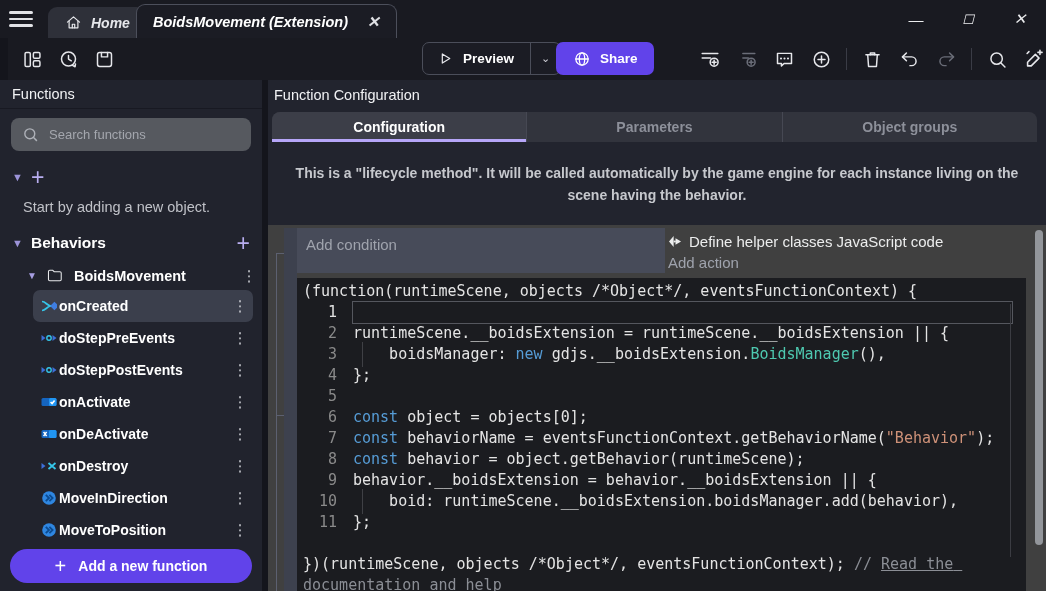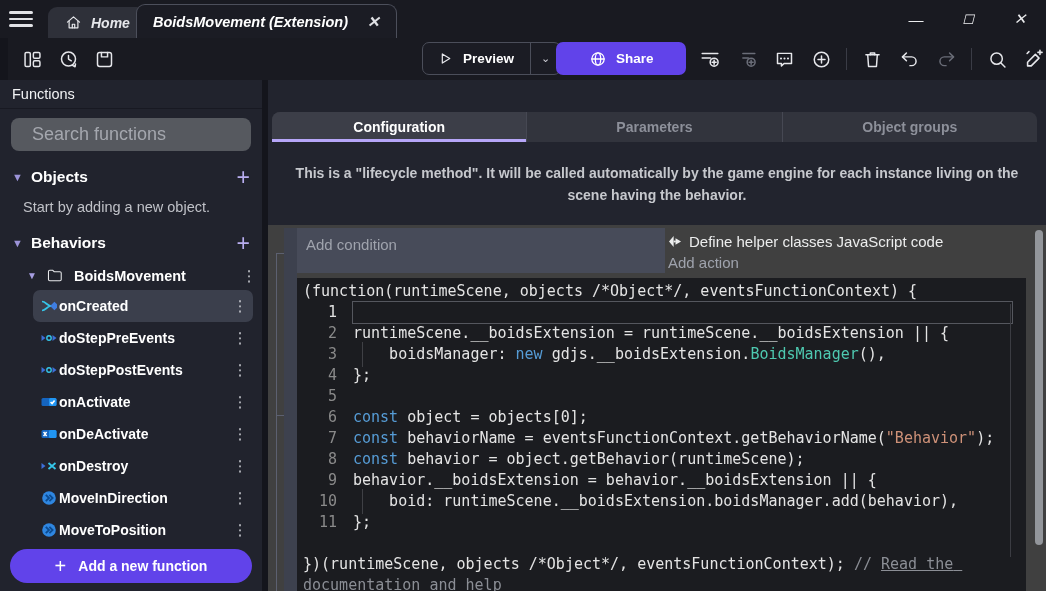--- a/index.html
+++ b/index.html
@@ -26,38 +26,38 @@
   .tb-left { position:absolute; left:12px; top:9px; display:flex; gap:12px; }
   .tbicon { width:24px; height:24px; display:flex; align-items:center; justify-content:center; cursor:pointer; }
   .tbicon svg { stroke:#e6e7eb; fill:none; stroke-width:1.7; stroke-linecap:round; stroke-linejoin:round; }
   .tbicon.dim svg { stroke:#6a6d78; }
   .btn-preview { position:absolute; left:414px; top:4px; height:33px; display:flex; align-items:stretch;
                  border:1px solid #4b4e5a; border-radius:7px; background:#1b1c24; color:#fff; cursor:pointer; }
   .btn-preview .main-part { display:flex; align-items:center; gap:9px; padding:0 16px 0 13px;
                             font-size:13.5px; font-weight:700; }
   .btn-preview .drop-part { width:30px; display:flex; align-items:center; justify-content:center;
                             border-left:1px solid #4b4e5a; color:#cfd0d6; font-size:11px; }
-  .btn-share { position:absolute; left:548px; top:4px; height:33px; padding:0 32px; display:flex; align-items:center;
+  .btn-share { position:absolute; left:548px; top:4px; height:33px; padding:0 16px; display:flex; align-items:center;
                gap:9px; background:#6143ea; border:none; border-radius:7px; color:#fff;
                font-size:13.5px; font-weight:700; cursor:pointer; }
   .tb-right { position:absolute; right:8px; top:9px; display:flex; align-items:center; gap:13px; }
   .tb-sep { width:1px; height:22px; background:#3a3c46; }
 
   
   .sidebar { position:absolute; left:0; top:80px; width:262px; height:511px; background:#21232d; }
   .main { position:absolute; left:268px; top:80px; width:778px; height:511px; background:#22242e; }
 
   
   .sb-title { height:29px; line-height:29px; padding-left:12px; color:#f1f2f4; font-size:14.5px;
               font-weight:500; border-bottom:1px solid #181922; }
   .sb-search { margin:9px 11px 8px 11px; height:33px; background:#56595f; border-radius:8px;
                display:flex; align-items:center; gap:10px; padding:0 11px; }
   .sb-search svg { stroke:#aeb1b8; fill:none; stroke-width:2; }
   .sb-search input { flex:1; background:transparent; border:none; outline:none; color:#e8e9ec;
-                     font-size:18px; font-family:"Liberation Sans",sans-serif; }
+                     font-size:13px; font-family:"Liberation Sans",sans-serif; }
   .sb-search input::placeholder { color:#a4a7ae; }
   .sb-section { height:36px; display:flex; align-items:center; padding:0 12px; gap:9px; }
   .sb-caret { color:#9c93d8; font-size:11px; width:10px; cursor:pointer; }
   .sb-section .sec-label { color:#ffffff; font-size:15.5px; font-weight:700; flex:1; }
   .sb-plus { color:#b9aef0; font-size:23px; font-weight:400; line-height:20px; cursor:pointer; }
   .sb-empty { padding:4px 12px 10px 23px; color:#c0c2c8; font-size:14.5px; }
   .sb-folder { height:29px; display:flex; align-items:center; padding-left:27px; gap:9px; }
   .sb-folder .caret2 { color:#a79ee2; font-size:10px; cursor:pointer; }
   .sb-folder svg { stroke:#e8e9ec; fill:none; stroke-width:1.5; }
   .sb-folder .folder-label { color:#fff; font-size:14.5px; font-weight:700; flex:1; margin-left:2px; }
@@ -272,21 +272,20 @@
     <div class="sb-search">
       <svg width="17" height="17" viewBox="0 0 24 24">
           <circle cx="11" cy="11" r="7"></circle>
           <path d="M16 16 L21 21"></path>
         </svg>
       <input type="text" placeholder="Search functions" style="">
     </div>
 
     <div class="sb-section">
       <span class="sb-caret">▼</span>
-      <span class="sec-label">Objects</span>
       <span class="sb-plus">+</span>
     </div>
     <div class="sb-empty">Start by adding a new object.</div>
 
     <div class="sb-section">
       <span class="sb-caret">▼</span>
       <span class="sec-label">Behaviors</span>
       <span class="sb-plus">+</span>
     </div>
 
@@ -370,20 +369,21 @@
       <span class="kebab">⋮</span>
     </div>
 
     <button class="btn-addfn">
       <span class="plus">+</span>
       <span>Add a new function</span>
     </button>
   </aside>
 
   <main class="main">
+    <div class="main-title">Function Configuration</div>
 
     <div class="tabbar">
       <div class="mtab active">
         <span>Configuration</span>
       </div>
       <div class="mtab">
         <span>Parameters</span>
       </div>
       <div class="mtab">
         <span>Object groups</span>

